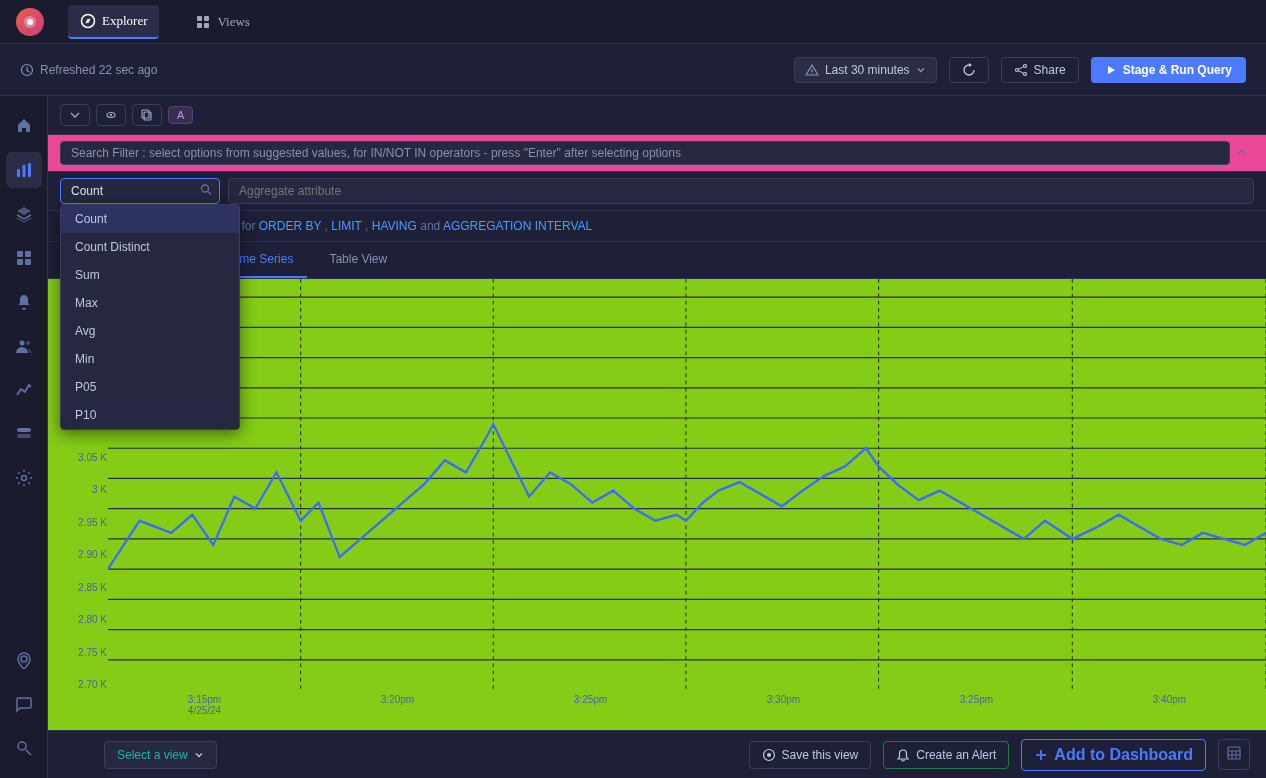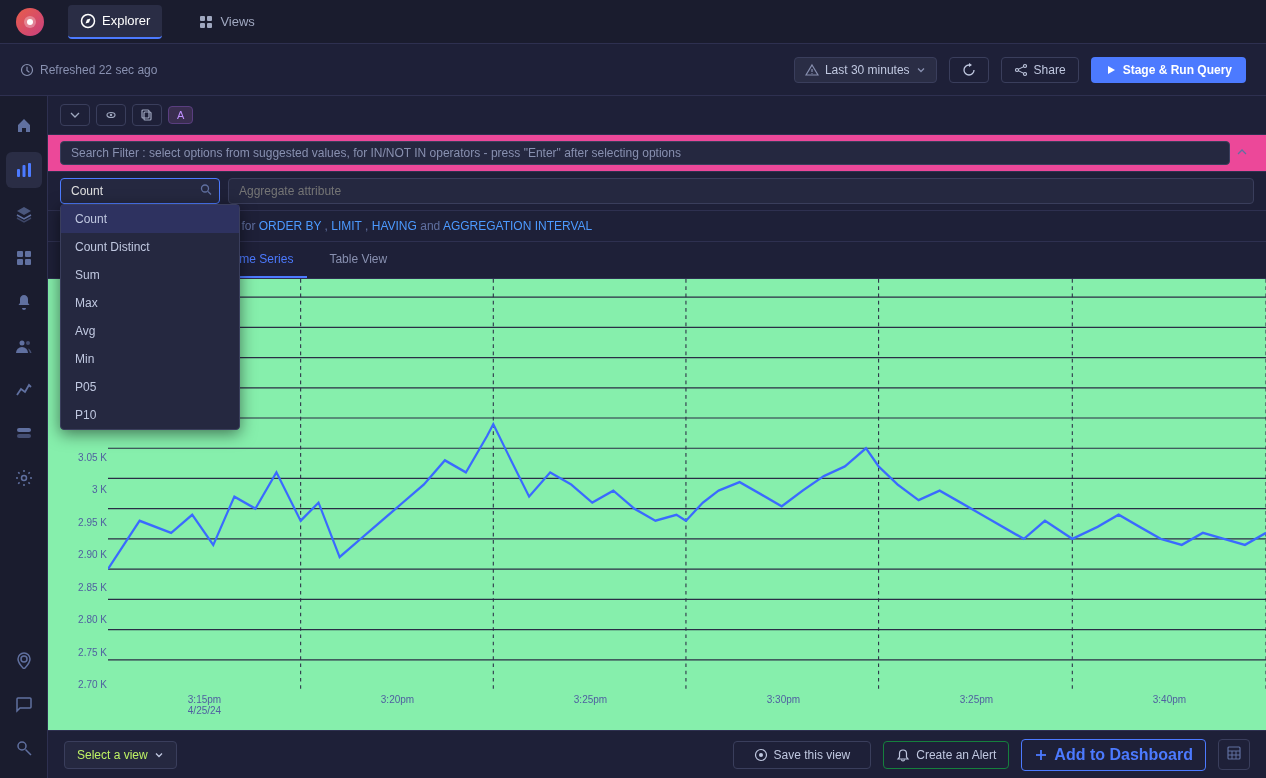--- a/index.html
+++ b/index.html
@@ -4,21 +4,21 @@
   <style>
     * { box-sizing: border-box; margin: 0; padding: 0; }
     body { background: #1a1c2e; color: #e0e0e0; font-family: 'Segoe UI', Arial, sans-serif; font-size: 13px; width: 1266px; height: 778px; overflow: hidden; }
 
     
     .top-nav {
       display: flex; align-items: center; background: #1a1c2e; border-bottom: 1px solid #2e3050;
       height: 44px; padding: 0 16px; gap: 24px;
     }
     .nav-logo { width: 28px; height: 28px; border-radius: 50%; background: linear-gradient(135deg, #e85d4a, #c94080); display: flex; align-items: center; justify-content: center; }
-    .nav-tab { display: flex; align-items: center; gap: 6px; padding: 8px 12px; border-radius: 4px; cursor: pointer; color: #a0a8c0; font-size: 13px; }
+    .nav-tab { display: flex; align-items: center; gap: 6px; padding: 8px 12px; border-radius: 4px; cursor: pointer; color: #a0a8c0; font-size: 13px; font-family: Liberation Serif, serif; }
     .nav-tab.active { background: #2a2d45; color: #fff; border-bottom: 2px solid #4c7aff; }
     .nav-tab svg { width: 16px; height: 16px; }
 
     
     .header-bar {
       display: flex; align-items: center; justify-content: space-between;
       background: #1e2038; border-bottom: 1px solid #2e3050; height: 52px; padding: 0 20px;
     }
     .header-left { display: flex; align-items: center; gap: 12px; color: #c0c8e0; font-size: 13px; }
     .header-right { display: flex; align-items: center; gap: 12px; }
@@ -112,21 +112,21 @@
       background: #1e2038; display: flex; align-items: center; padding: 0 12px; gap: 8px;
       border-bottom: 1px solid #2e3050;
     }
     .view-icon-btn { background: transparent; border: none; color: #6070a0; cursor: pointer; padding: 8px 6px; }
     .view-icon-btn.active { color: #4c7aff; }
     .view-tab { padding: 10px 14px; cursor: pointer; font-size: 12px; color: #8890b0; border-bottom: 2px solid transparent; }
     .view-tab.active { color: #4c7aff; border-bottom: 2px solid #4c7aff; }
 
     
     .chart-area {
-      flex: 1; position: relative; background: #86efac; overflow: hidden;
+      flex: 1; position: relative; background: #84cc16; overflow: hidden;
     }
 
     
     .y-axis {
       position: absolute; left: 0; top: 0; bottom: 0; width: 60px;
       display: flex; flex-direction: column; justify-content: space-between;
       padding: 10px 6px 40px 4px;
     }
     .y-label { font-size: 10px; color: #5060a0; text-align: right; width: 55px; }
 
@@ -146,25 +146,25 @@
     
     .grid-line { stroke: #2a2d45; stroke-width: 1; }
 
     
     .bottom-bar {
       height: 48px; background: #1e2038; border-top: 1px solid #2e3050;
       display: flex; align-items: center; padding: 0 16px; gap: 12px;
     }
     .select-view-btn {
       display: flex; align-items: center; gap: 6px; background: #252840; border: 1px solid #3a3e5c;
-      border-radius: 4px; padding: 6px 12px; cursor: pointer; color: #bef264; font-size: 12px;
+      border-radius: 4px; padding: 6px 12px; cursor: pointer; color: #14b8a6; font-size: 12px; margin-left: 40px;
     }
     .save-view-btn {
       display: flex; align-items: center; gap: 6px; background: transparent; border: 1px solid #3a3e5c;
-      border-radius: 4px; padding: 6px 20px; cursor: pointer; color: #c0c8e0; font-size: 12px;
+      border-radius: 4px; padding: 6px 12px; cursor: pointer; color: #c0c8e0; font-size: 12px;
     }
     .create-alert-btn {
       display: flex; align-items: center; gap: 6px; background: transparent; border: 1px solid #15803d;
       border-radius: 4px; padding: 6px 12px; cursor: pointer; color: #c0c8e0; font-size: 12px;
     }
     .add-dashboard-btn {
       display: flex; align-items: center; gap: 6px; background: transparent; border: 1px solid #4c7aff;
       border-radius: 4px; padding: 6px 12px; cursor: pointer; color: #4c7aff; font-size: 16px; font-weight: 600;
     }
     .bottom-spacer { flex: 1; }

